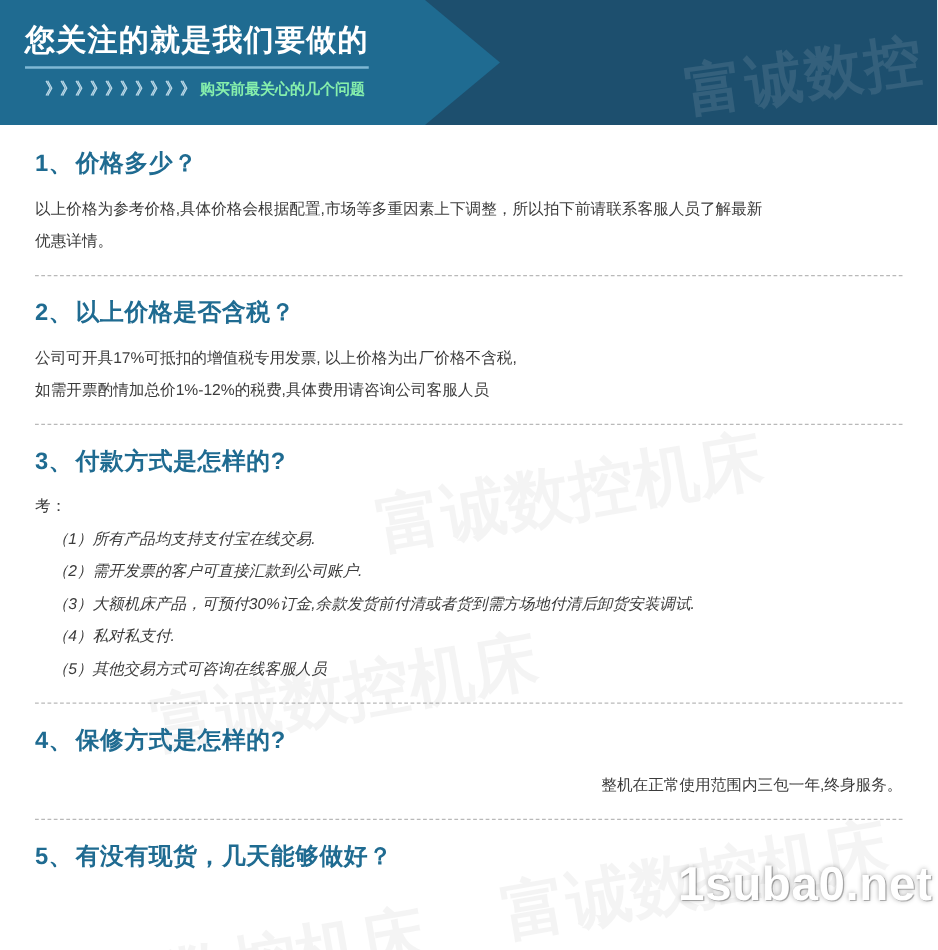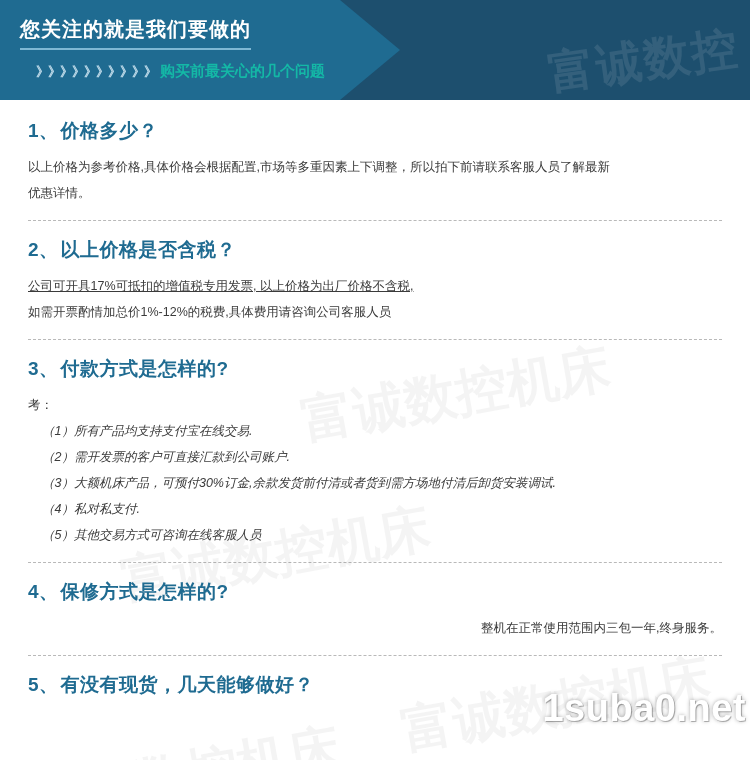--- a/index.html
+++ b/index.html
@@ -46,43 +46,43 @@
     width: 400px;
     height: 100px;
     background: #1f6b91;
     clip-path: polygon(0 0, 340px 0, 400px 50px, 340px 100px, 0 100px);
   }
   .banner-title {
     position: absolute;
     left: 20px;
     top: 16px;
     color: #ffffff;
-    font-size: 20px;
+    font-size: 24px;
     font-weight: bold;
     letter-spacing: 1px;
     border-bottom: 2px solid #7fb8d4;
     padding-bottom: 5px;
   }
   .banner-sub-wrap {
     position: absolute;
     left: 36px;
     top: 62px;
     display: flex;
     align-items: center;
     gap: 4px;
   }
   .banner-chevrons {
     color: #bcd9e8;
     font-size: 13px;
     letter-spacing: -1px;
     font-weight: bold;
   }
   .banner-sub {
-    color: #14b8a6;
-    font-size: 15px;
+    color: #86efac;
+    font-size: 12px;
     font-weight: bold;
   }
 
   
   .content {
     position: relative;
     width: 750px;
     padding: 18px 28px 0 28px;
     background: #ffffff;
   }
@@ -170,21 +170,21 @@
         <p style="margin:0;">优惠详情。</p>
       </div>
     </div>
     <hr class="divider">
 
     <div class="qa">
       <div class="q">
         <span class="num">2、</span><span>以上价格是否含税？</span>
       </div>
       <div class="a">
-        <p style="margin:0;text-decoration:underline;">公司可开具17%可抵扣的增值税专用发票, 以上价格为出厂价格不含税,</p>
+        <p style="margin:0;">公司可开具17%可抵扣的增值税专用发票, 以上价格为出厂价格不含税,</p>
         <p style="margin:0;">如需开票酌情加总价1%-12%的税费,具体费用请咨询公司客服人员</p>
       </div>
     </div>
     <hr class="divider">
 
     <div class="qa">
       <div class="q">
         <span class="num">3、</span><span>付款方式是怎样的?</span>
       </div>
       <div class="a">

